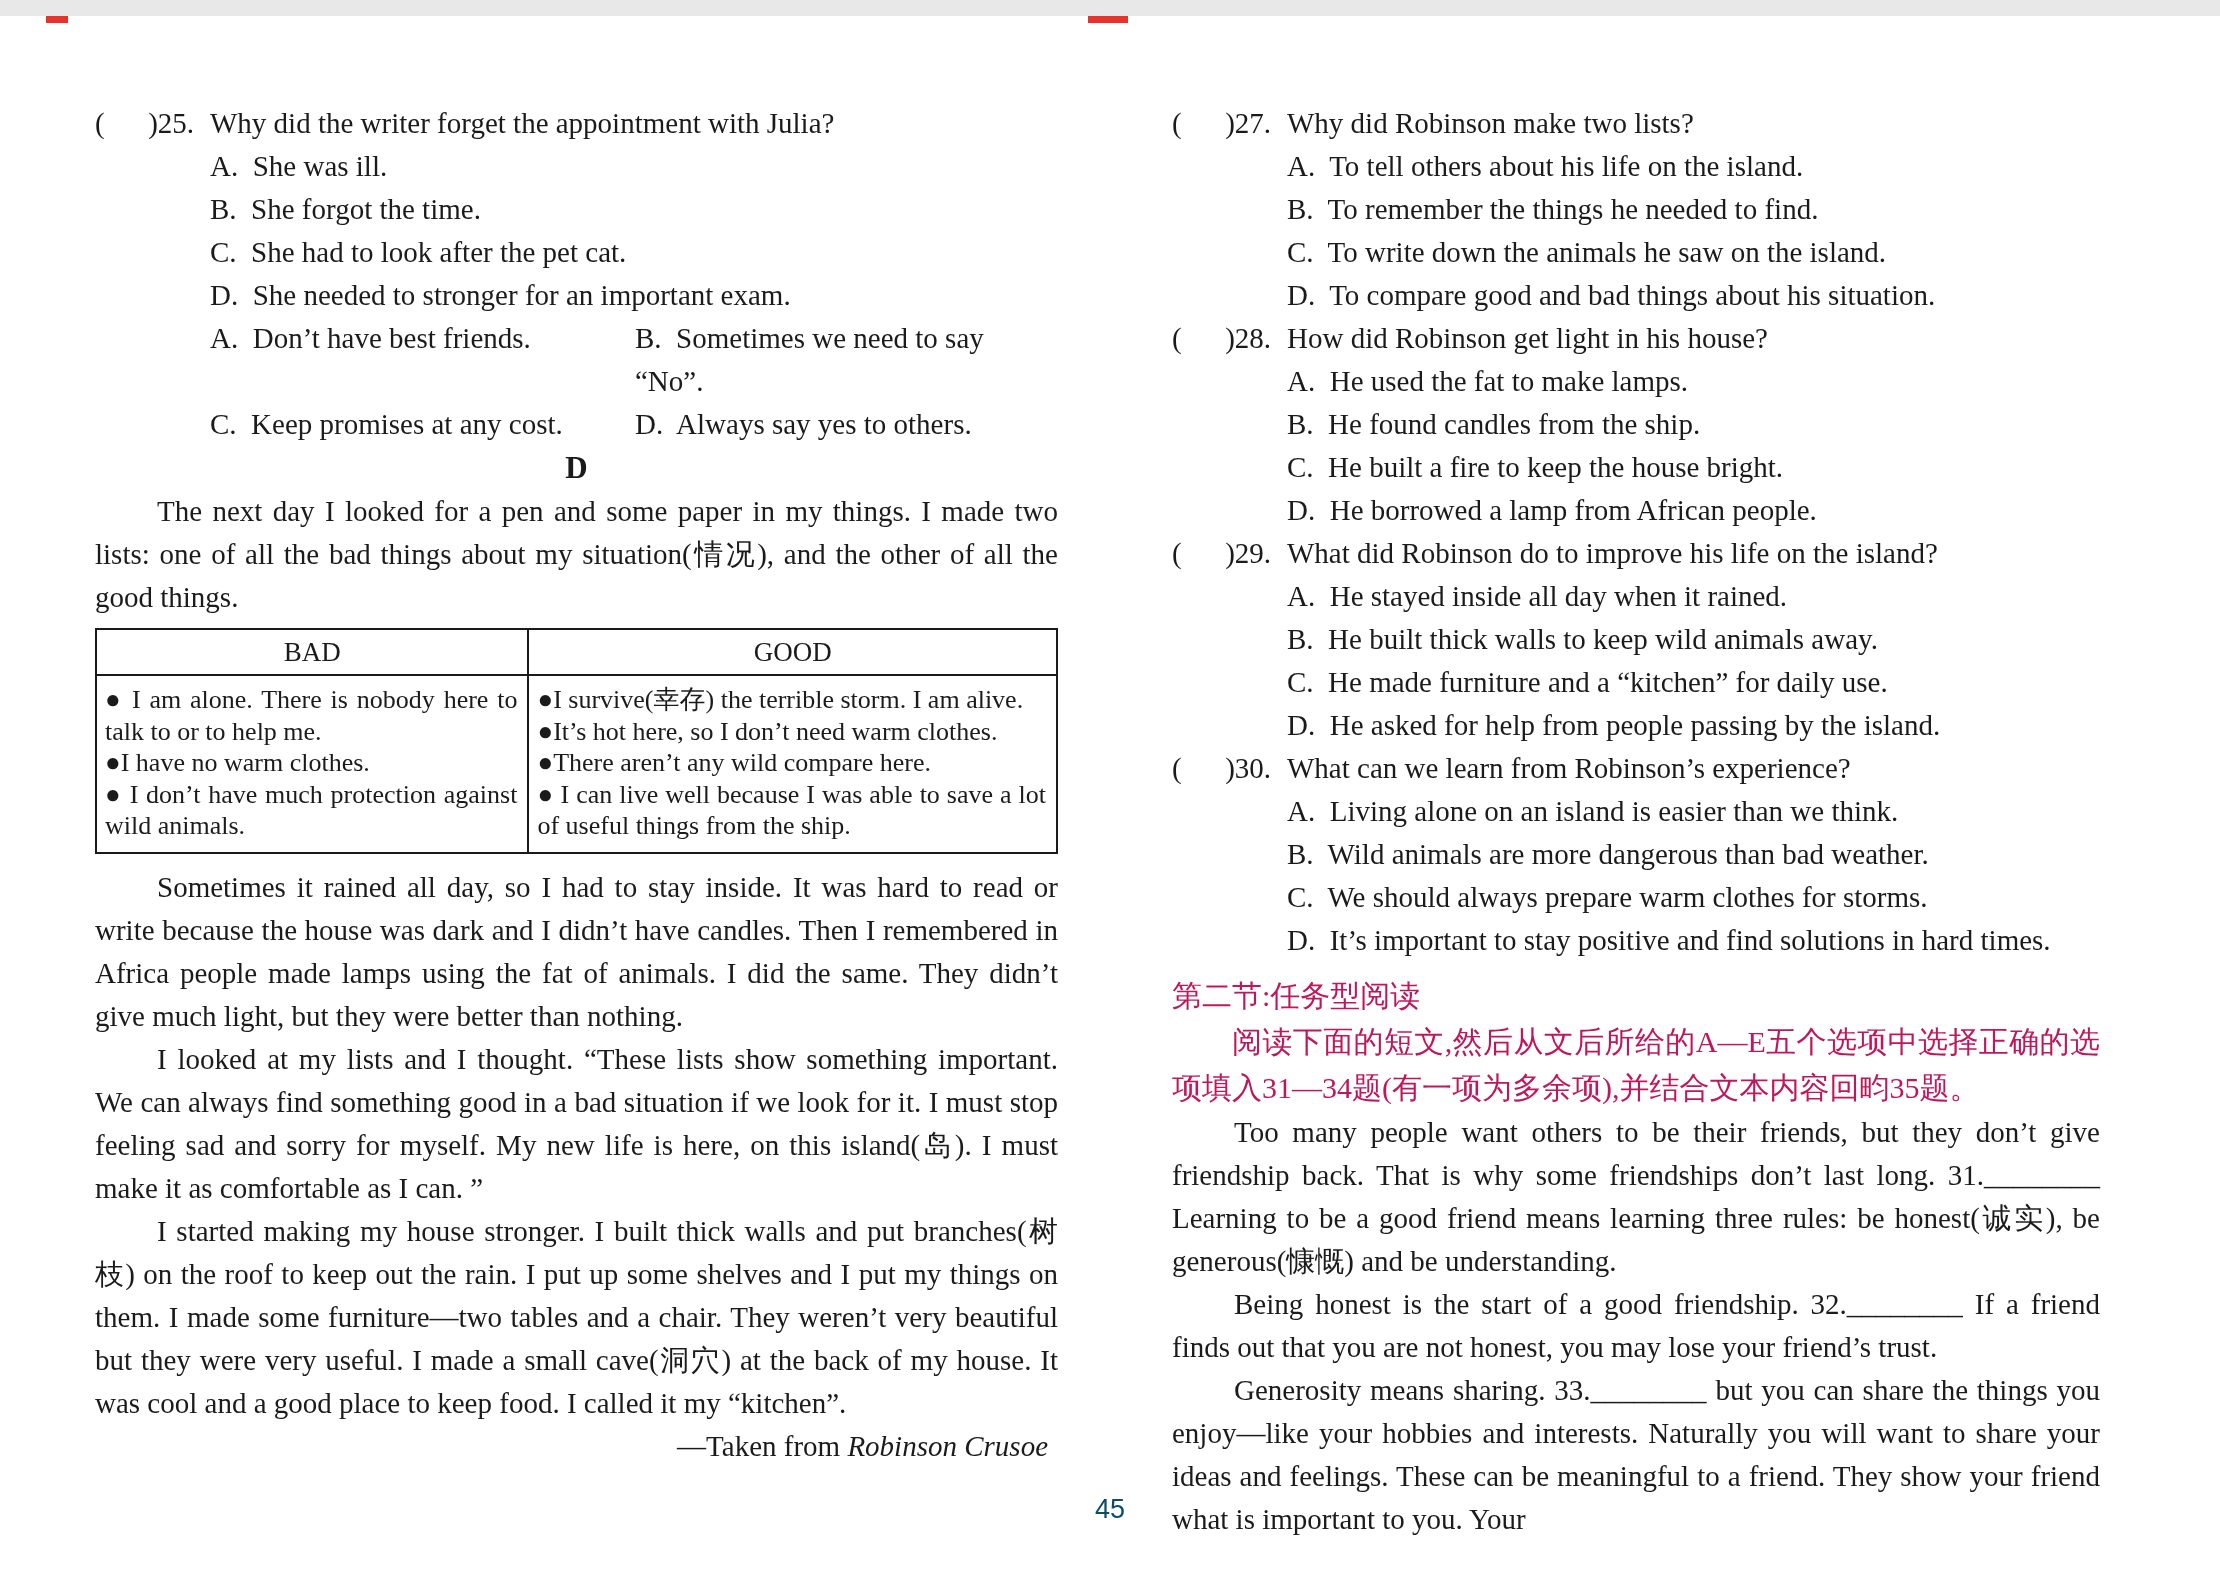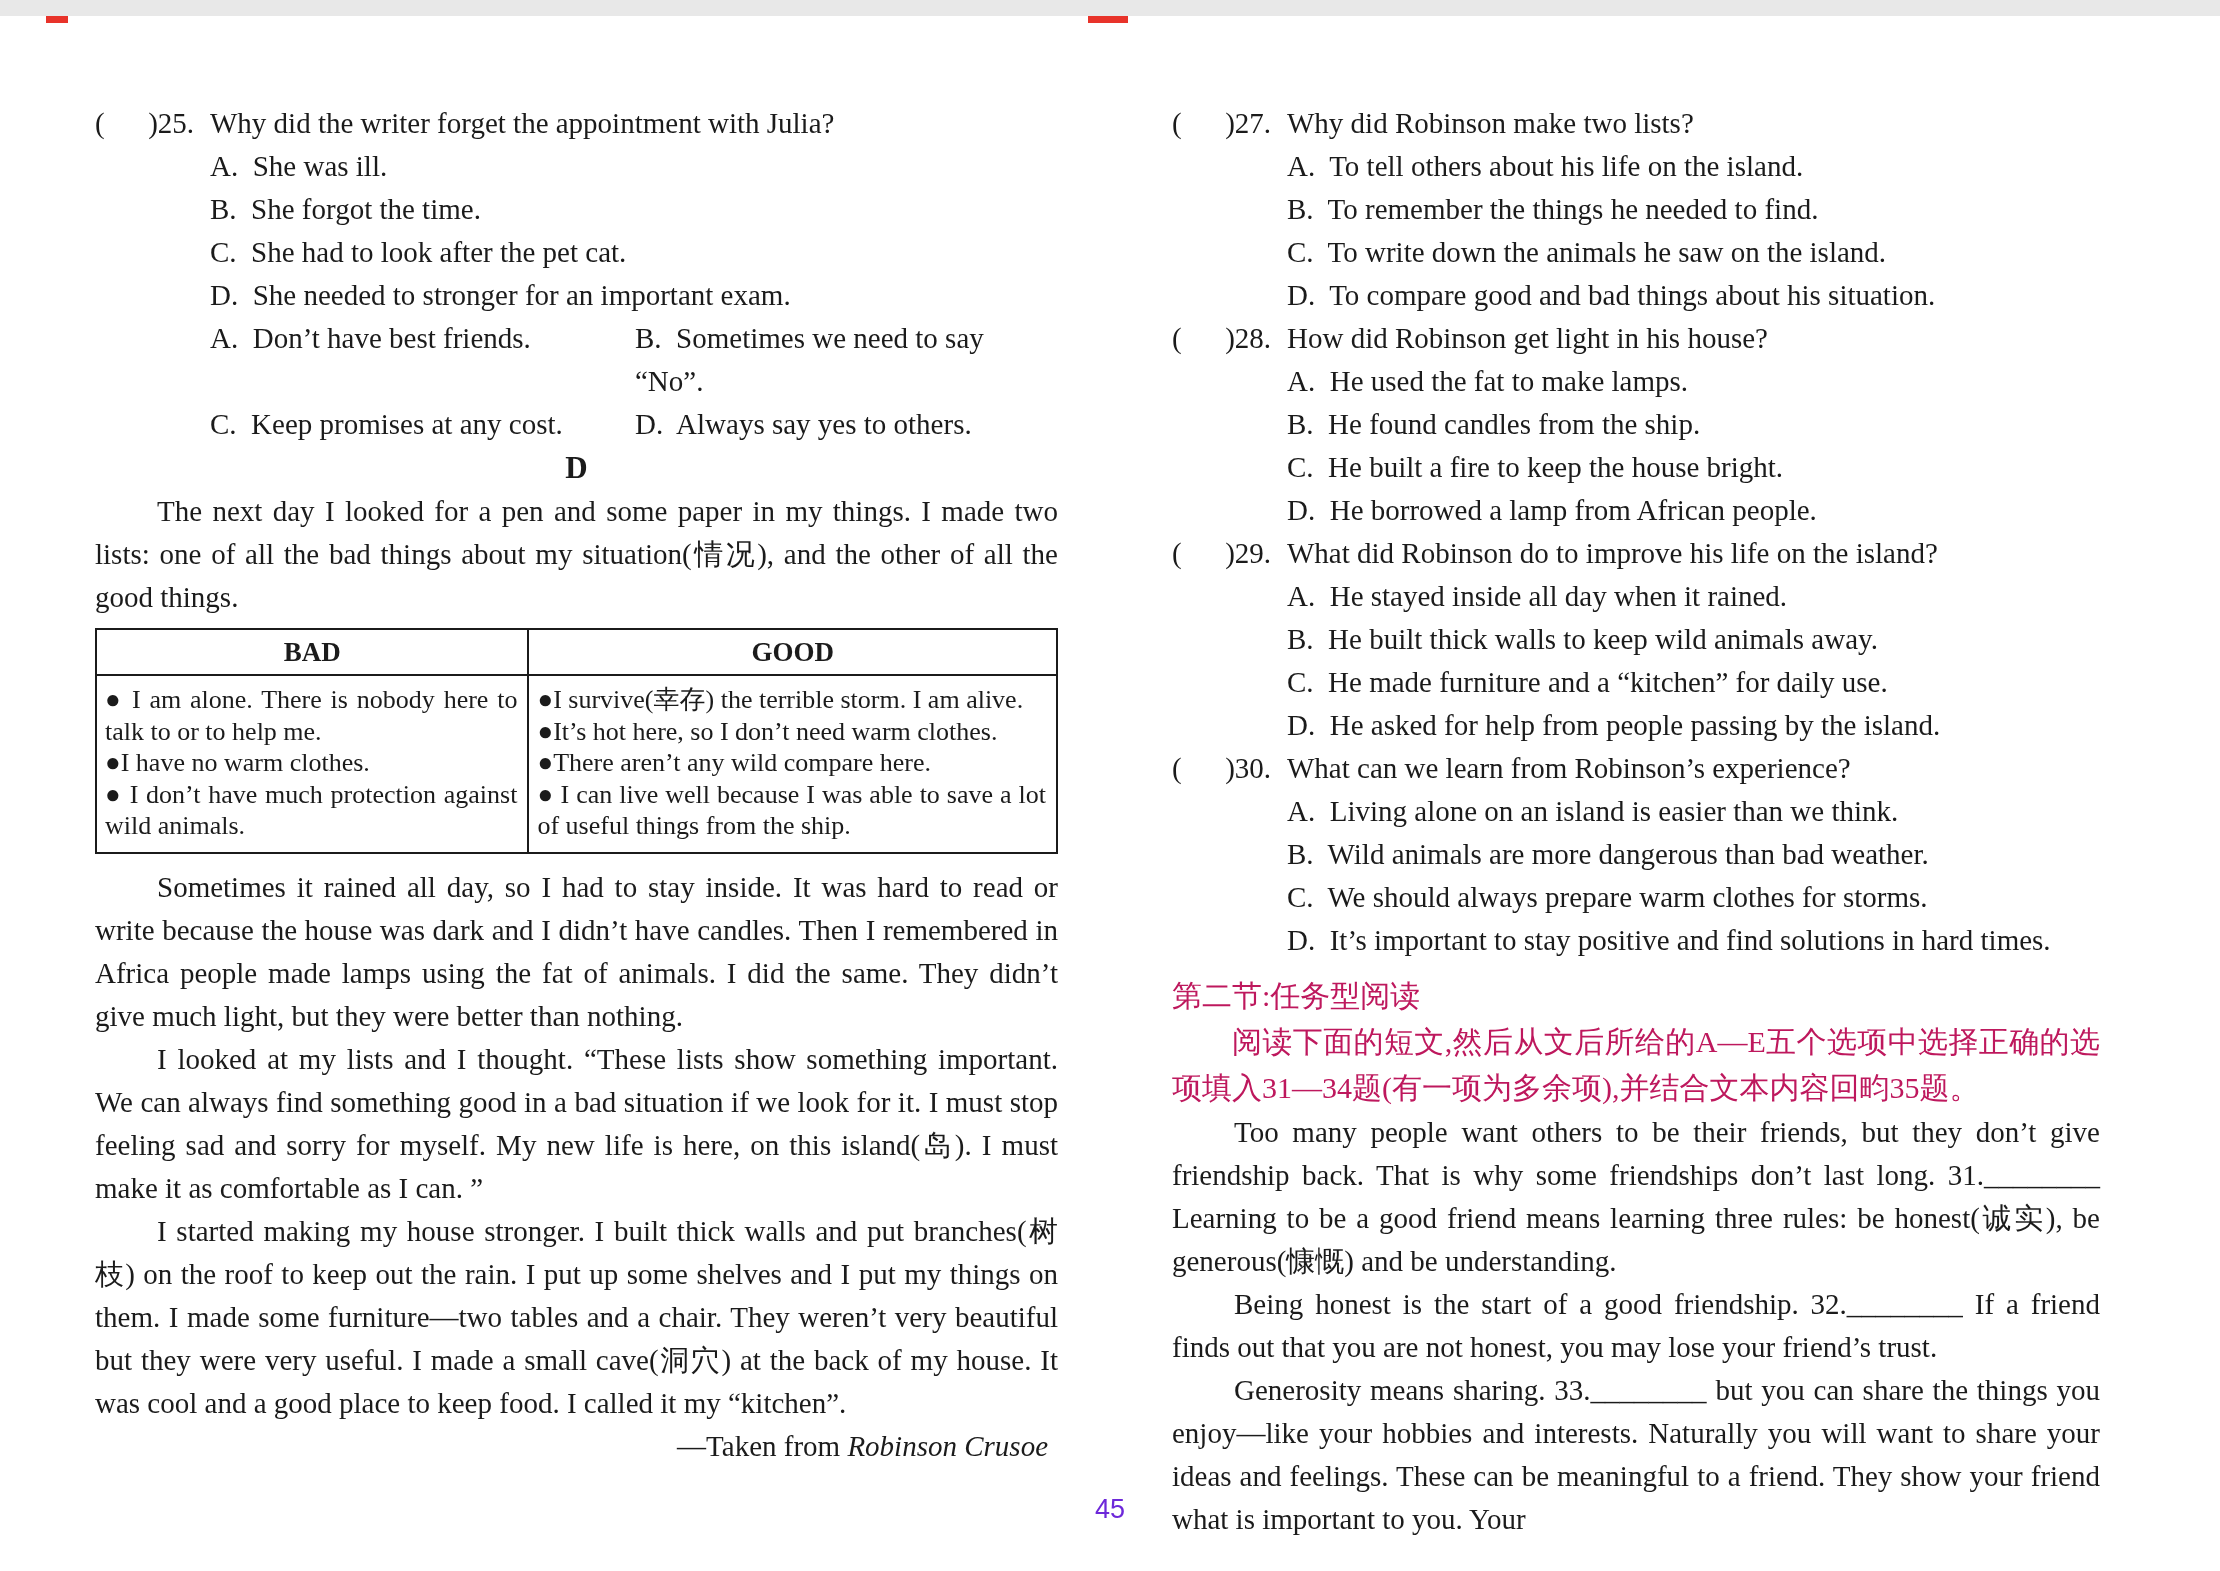--- a/index.html
+++ b/index.html
@@ -23,40 +23,40 @@
   .option { font-size:29px; line-height:43px; white-space:pre-wrap; }
   .options-grid { padding-left:115px; display:grid; grid-template-columns:425px 1fr; }
   .options-grid .option { white-space:pre-wrap; }
 
   .sec-label { text-align:center; font-weight:bold; font-size:31px; line-height:44px; }
 
   .para { font-size:29px; line-height:43px; text-align:justify; text-indent:62px; }
 
   .passage-table { width:100%; border-collapse:collapse; margin:9px 0 12px 0; }
   .passage-table th {
-    border:2px solid #1b1b1b; font-size:27px; font-weight:bold;
+    border:2px solid #1b1b1b; font-size:27px; font-weight:normal;
     height:44px; text-align:center; padding:0;
   }
   .passage-table td {
     border:2px solid #1b1b1b; vertical-align:top;
     font-size:26px; line-height:31.5px; padding:8px 10px 10px 8px; text-align:justify;
   }
   .passage-table td.bad-cell { width:45%; }
   .t-item { text-align:justify; }
 
   .attribution { text-align:right; font-size:29px; line-height:43px; padding-right:10px; }
   .attribution i { font-style:italic; }
 
   .cyan { color:#be185d; }
   .sec2-heading { font-size:30px; line-height:47px; margin-top:10px; }
   .instr { font-size:30px; line-height:46px; text-indent:60px; text-align:justify; }
 
   .page-number {
     position:absolute; left:0; right:0; bottom:62px; text-align:center;
-    font-family:"Liberation Sans","DejaVu Sans",sans-serif; font-size:27px; color:#6d28d9;
+    font-family:"Liberation Sans","DejaVu Sans",sans-serif; font-size:27px; color:#0c4a6e;
   }
 </style>
 </head>
 <body>
 
 <div class="page">
   <div class="print-mark m1"></div>
   <div class="print-mark m2"></div>
 
   <div class="col col-left">

